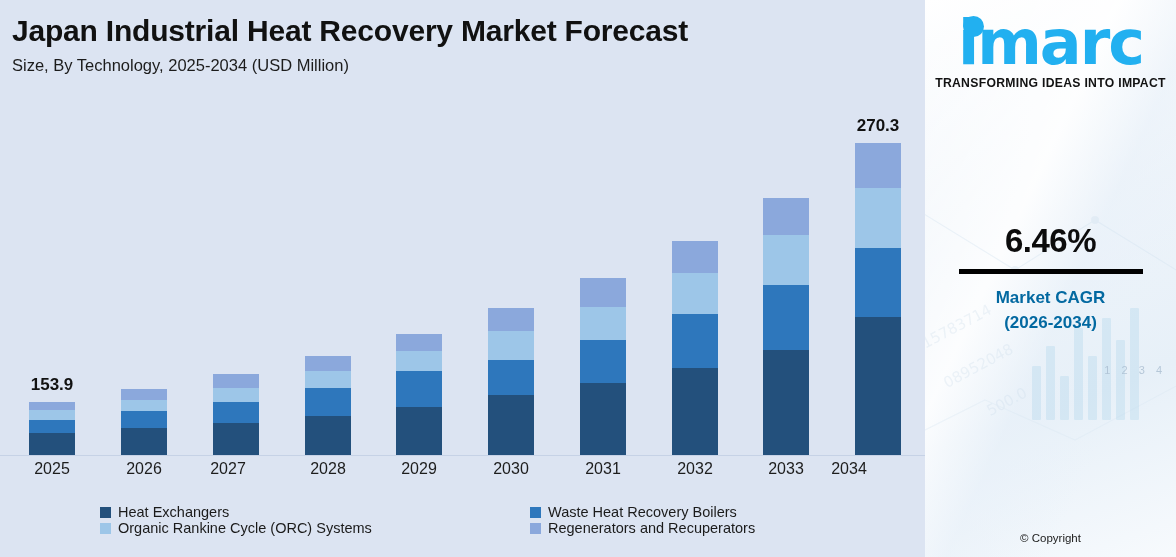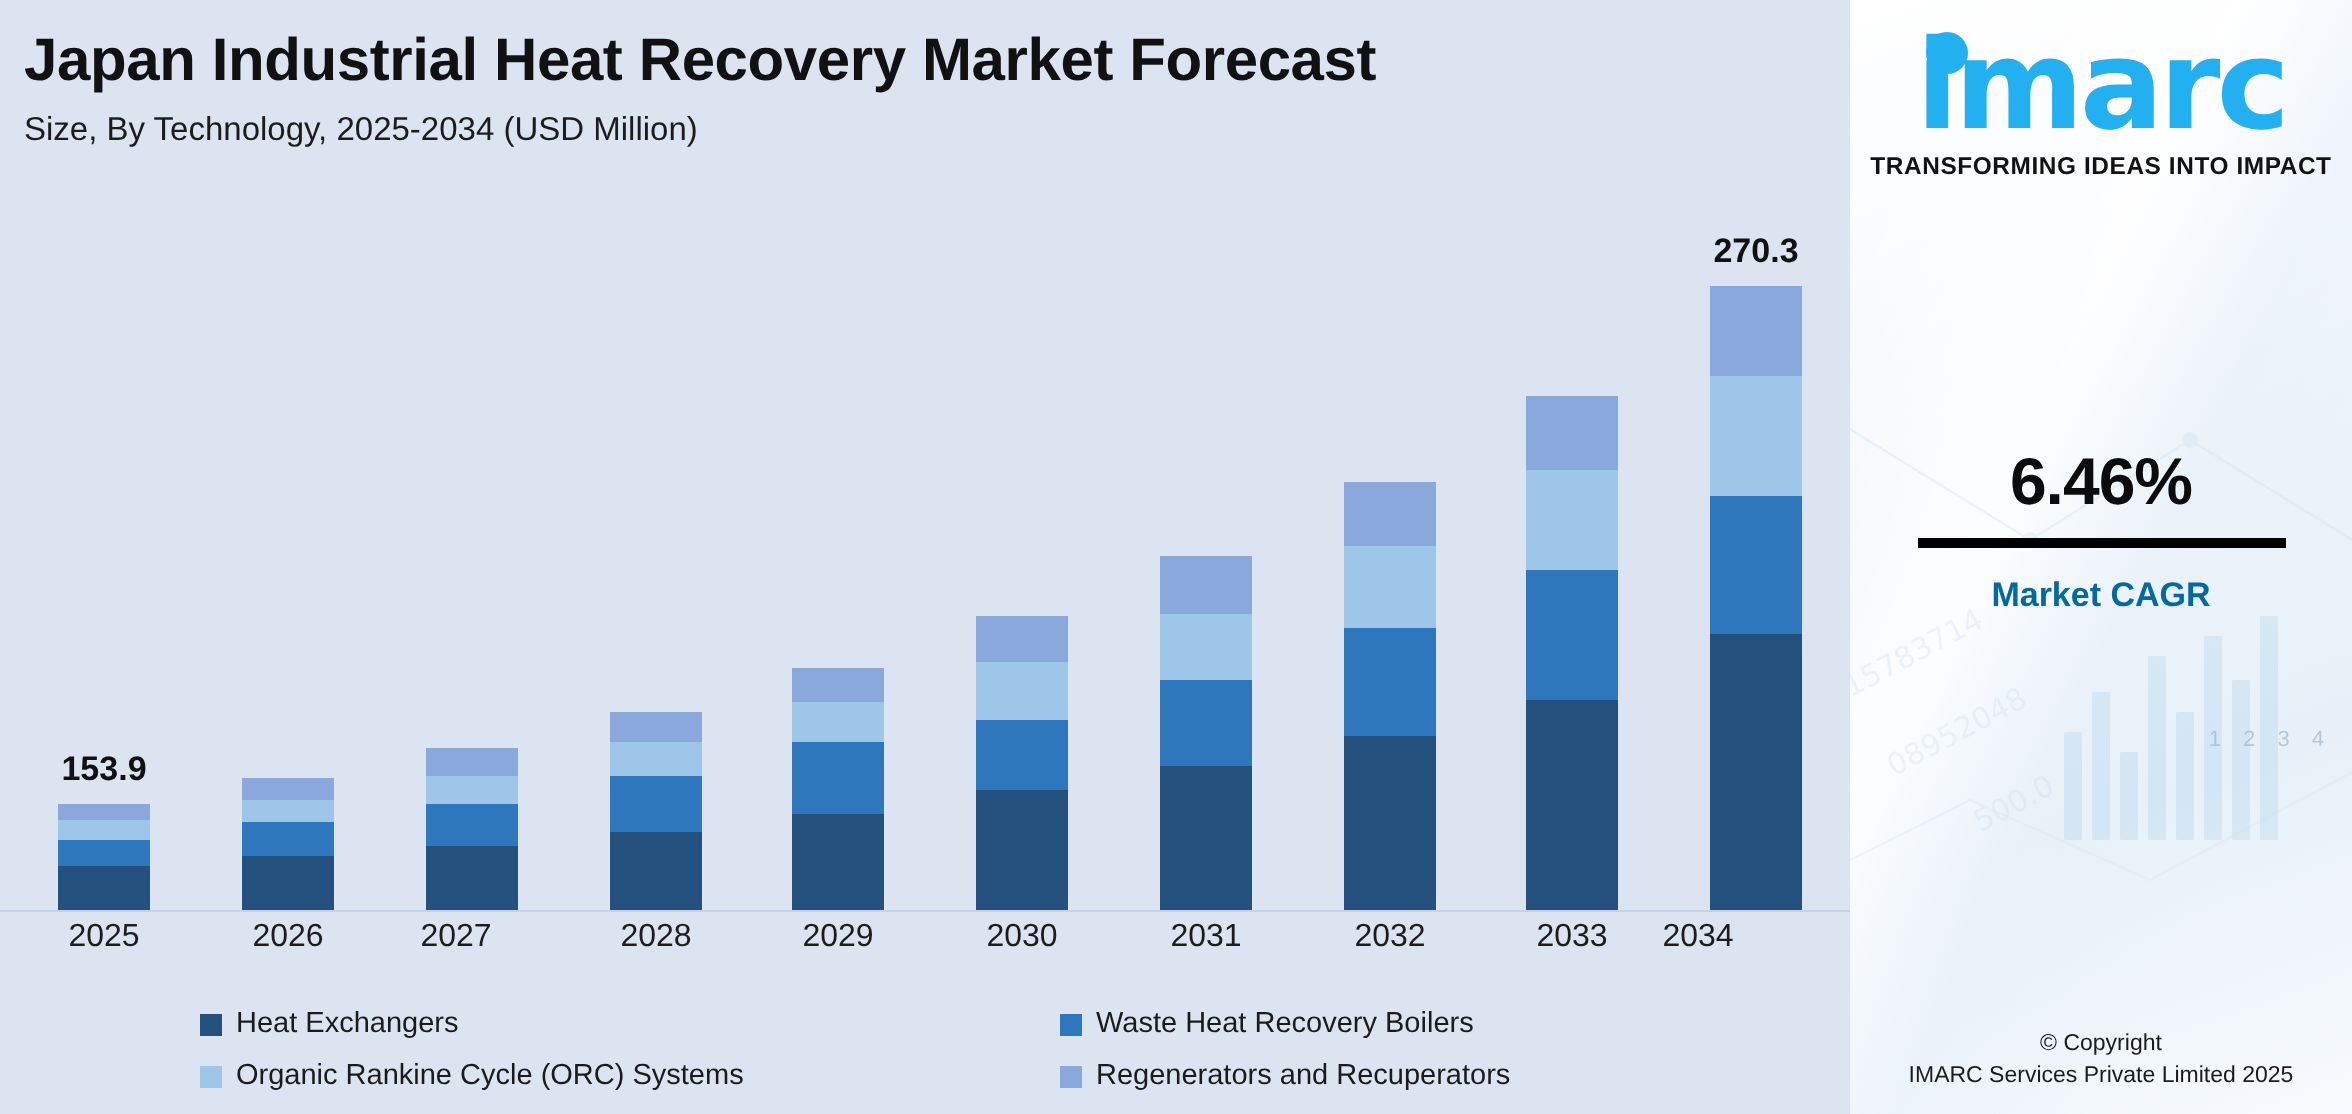--- a/index.html
+++ b/index.html
@@ -52,21 +52,20 @@
   }
   .xlabel{
     position:absolute;width:80px;text-align:center;
     font-size:16px;color:#1d1d1d;
   }
 
   
   .legend{
     position:absolute;left:100px;top:504px;width:800px;
     display:grid;grid-template-columns:430px 430px;
-    row-gap:10px;
   }
   .legend-item{display:flex;align-items:center;gap:7px;}
   .swatch{width:11px;height:11px;flex:0 0 11px;}
   .legend-text{font-size:14.5px;color:#1b1b1b;white-space:nowrap;}
 
   
   .brand-pane{
     position:relative;width:251px;height:557px;flex:0 0 251px;
     background:#f4f7fb;overflow:hidden;
   }
@@ -260,22 +259,22 @@
 
       <div class="logo-wrap">
         <div class="logo-mark" style="position: relative;">imarc<span style="position: absolute; left: 38px; top: 2px; width: 21px; height: 21px; border-radius: 50%; background: rgb(34, 176, 240);"></span></div>
         <div class="logo-tag">TRANSFORMING IDEAS INTO IMPACT</div>
       </div>
 
       <div class="cagr-block">
         <div class="cagr-value">6.46%</div>
         <div class="cagr-rule"></div>
         <div class="cagr-label">Market CAGR</div>
+        <div class="cagr-label">(2026-2034)</div>
       </div>
 
       <div class="copyright">
         <div>© Copyright</div>
-        <div>IMARC Services Private Limited 2025</div>
       </div>
 
     </div>
   </div>
 </div>
 
 </body></html>

